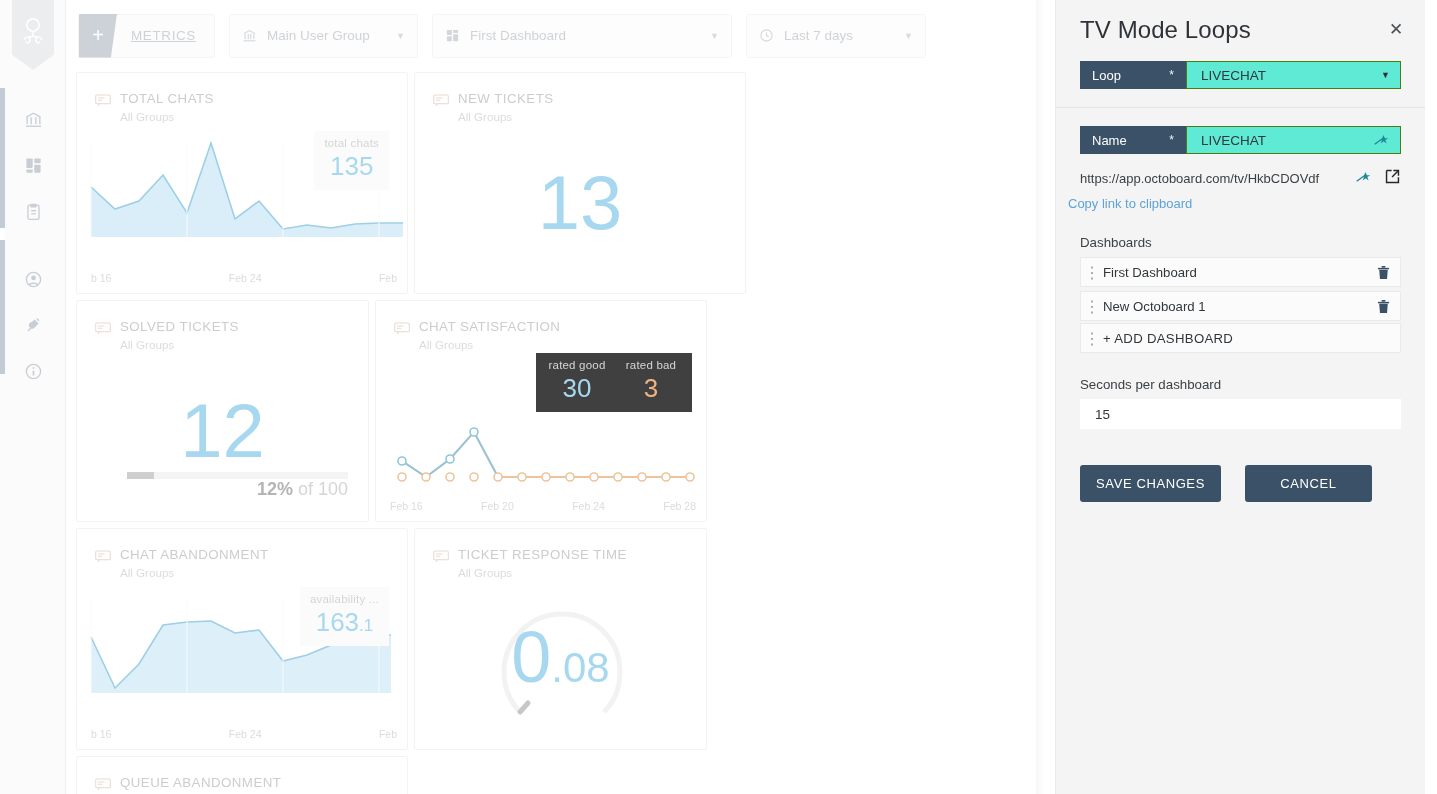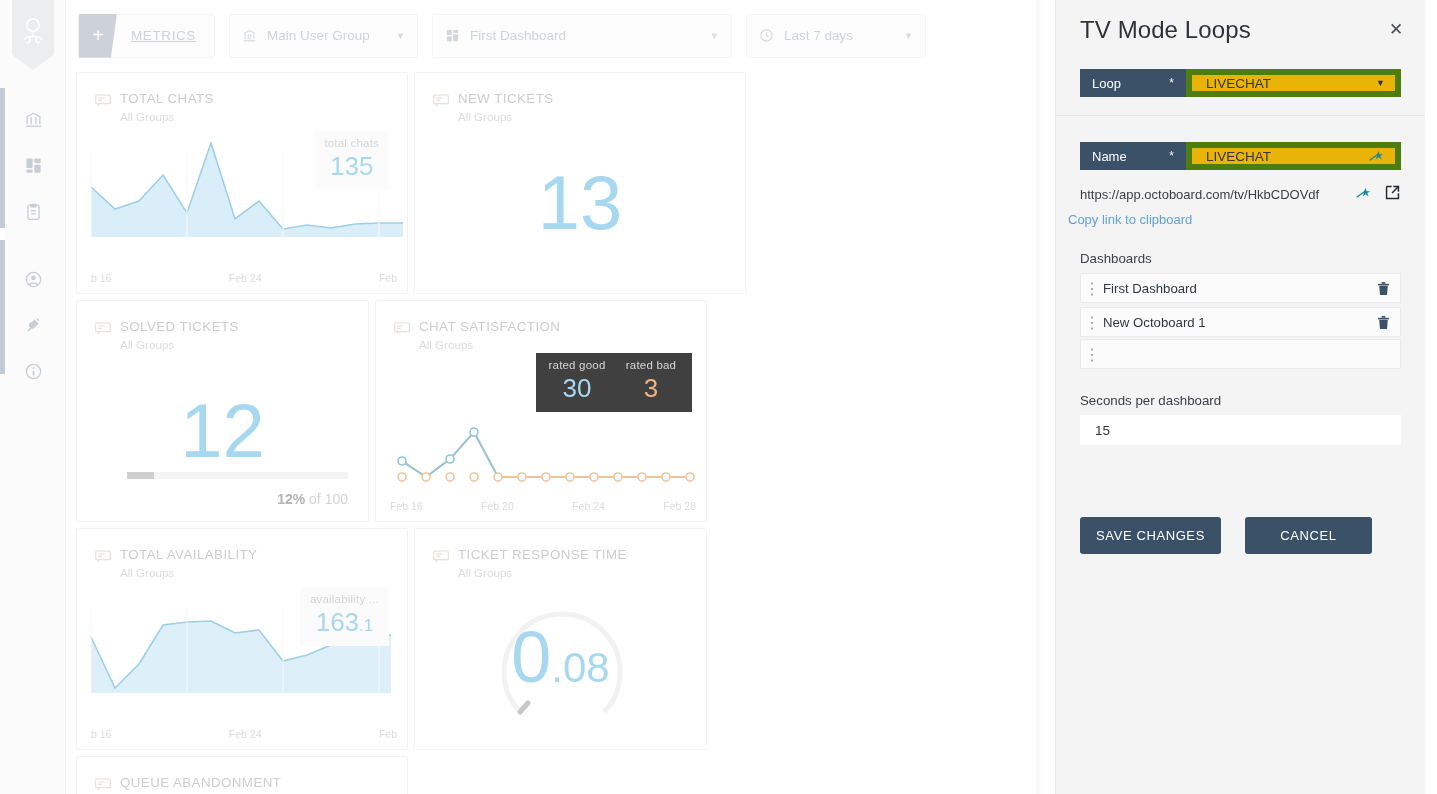--- a/index.html
+++ b/index.html
@@ -94,21 +94,21 @@
     text-align: center; font-size: 76px; font-weight: 300; color: #a8d8ef;
     line-height: .9;
   }
   .kpi-big.sm { font-size: 72px; }
   .bar-track {
     position: absolute; left: 50px; right: 20px; bottom: 42px; height: 7px;
     background: #f4f4f4;
   }
   .bar-fill { height: 7px; background: #cfcfcf; }
   .bar-cap {
-    position: absolute; right: 20px; bottom: 14px; font-size: 14px; color: #d5d5d5;
+    position: absolute; right: 20px; bottom: 21px; font-size: 18px; color: #d5d5d5;
   }
   .bar-cap b { color: #b4b4b4; font-weight: 700; }
 
   .stat-box {
     position: absolute; top: 58px; right: 18px; background: #fbfbfb;
     padding: 6px 10px 8px; text-align: center; min-width: 66px;
   }
   .stat-lbl { font-size: 11.5px; color: #d5d5d5; letter-spacing: .2px; }
   .stat-val { font-size: 26px; font-weight: 300; color: #a8d8ef; margin-top: 2px; }
   .stat-val.orange { color: #f0b183; }
@@ -132,29 +132,29 @@
   }
   .panel-title {
     font-size: 24px; color: #2f3337; font-weight: 400;
     padding: 16px 0 0 24px; letter-spacing: .1px;
   }
   .panel-close {
     position: absolute; right: 18px; top: 18px; width: 22px; height: 22px;
     display: flex; align-items: center; justify-content: center;
     color: #4c5156; font-size: 17px; cursor: pointer;
   }
-  .row-field { display: flex; align-items: stretch; margin: 8px 24px; height: 28px; }
+  .row-field { display: flex; align-items: stretch; margin: 0 24px; height: 28px; }
   .fld-label {
     background: #3b5168; color: #ffffff; font-size: 13px;
     width: 106px; display: flex; align-items: center;
     padding: 0 12px; justify-content: space-between;
   }
   .fld-label .ast { color: #ffffff; font-size: 12px; opacity: .95; }
   .fld-input {
-    flex: 1; background: #eab308; border: 6px solid #4d7c0f;
+    flex: 1; background: #5eead4; border: 1px solid #4d7c0f;
     display: flex; align-items: center; padding: 0 10px 0 14px;
     font-size: 13.5px; color: #32373c; gap: 18px;
   }
   .fld-input .caret-d { margin-left: auto; color: #2f3337; font-size: 9px; }
   .fld-input .wand { margin-left: auto; display: flex; }
   .panel-sep { height: 1px; background: #e4e4e4; margin: 18px 0 0 0; }
 
   .url-row {
     display: flex; align-items: center; margin: 14px 24px 0 24px; gap: 12px;
   }
@@ -192,21 +192,20 @@
   }
   .toggle-lbl { font-size: 13.5px; color: #2f3337; margin-left: 14px; }
   .pin { margin-left: auto; font-size: 13px; color: #3a3f44; }
 
   .btn-row { display: flex; gap: 24px; margin: 36px 24px 0; }
   .btn {
     background: #3b5168; color: #ffffff; font-size: 13px; letter-spacing: .6px;
     height: 37px; border-radius: 3px; display: flex; align-items: center;
     justify-content: center; cursor: pointer; border: none;
     font-family: "Liberation Sans", sans-serif;
-    margin-top: 36px;
   }
   .btn.save { width: 141px; }
   .btn.cancel { width: 127px; }
 </style>
 </head>
 <body>
 
 <div class="app">
 
   <div class="rail">
@@ -448,21 +447,21 @@
       <div class="card w1">
         <div class="card-head">
           <span class="wicon">
             <svg width="16" height="13" viewBox="0 0 22 17" fill="none" stroke="#e7d9cf" stroke-width="1.4">
               <rect x="1" y="1" width="20" height="12" rx="1.5"></rect>
                 <path d="M4 16l2-3"></path>
               <path d="M4 5h9M4 8h6" stroke="#ead9cd"></path>
             </svg>
           </span>
           <div>
-            <div class="card-title">TOTAL AVAILABILITY</div>
+            <div class="card-title">CHAT ABANDONMENT</div>
             <div class="card-sub">All Groups</div>
           </div>
         </div>
         <svg class="chart-svg" width="332" height="140" viewBox="0 0 332 140">
           <path d="M14 54 L38 105 L62 81 L86 42 L110 39 L134 38 L158 50 L182 47 L206 78 L230 72 L254 62 L278 32 L302 52 L314 52 L314 110 L14 110 Z" fill="#ddeff8"></path>
           <path d="M14 54 L38 105 L62 81 L86 42 L110 39 L134 38 L158 50 L182 47 L206 78 L230 72 L254 62 L278 32 L302 52 L314 52" fill="none" stroke="#9ecfe5" stroke-width="1.6"></path>
           <path d="M14 18 V110 M110 18 V110 M206 18 V110 M302 18 V110" stroke="#fafafa" stroke-width="1"></path>
         </svg>
         <div class="stat-box">
           <div class="stat-lbl">availability ...</div>
@@ -600,20 +599,21 @@
         <span class="trash">
           <svg width="13" height="15" viewBox="0 0 14 16" fill="currentColor">
             <rect x="1" y="3" width="12" height="1.6"></rect>
               <path d="M2.4 5h9.2l-.8 10H3.2z"></path>
             <rect x="5" y="1" width="4" height="1.8"></rect>
           </svg>
         </span>
       </div>
       <div class="dash-row add">
         <span class="drag">⋮</span>
+        <span class="dash-name addlbl">+ ADD DASHBOARD</span>
       </div>
     </div>
 
     <div class="sec-label">Seconds per dashboard</div>
     <div class="secs-input">
       <span>15</span>
     </div>
 
 
     <div class="btn-row">

